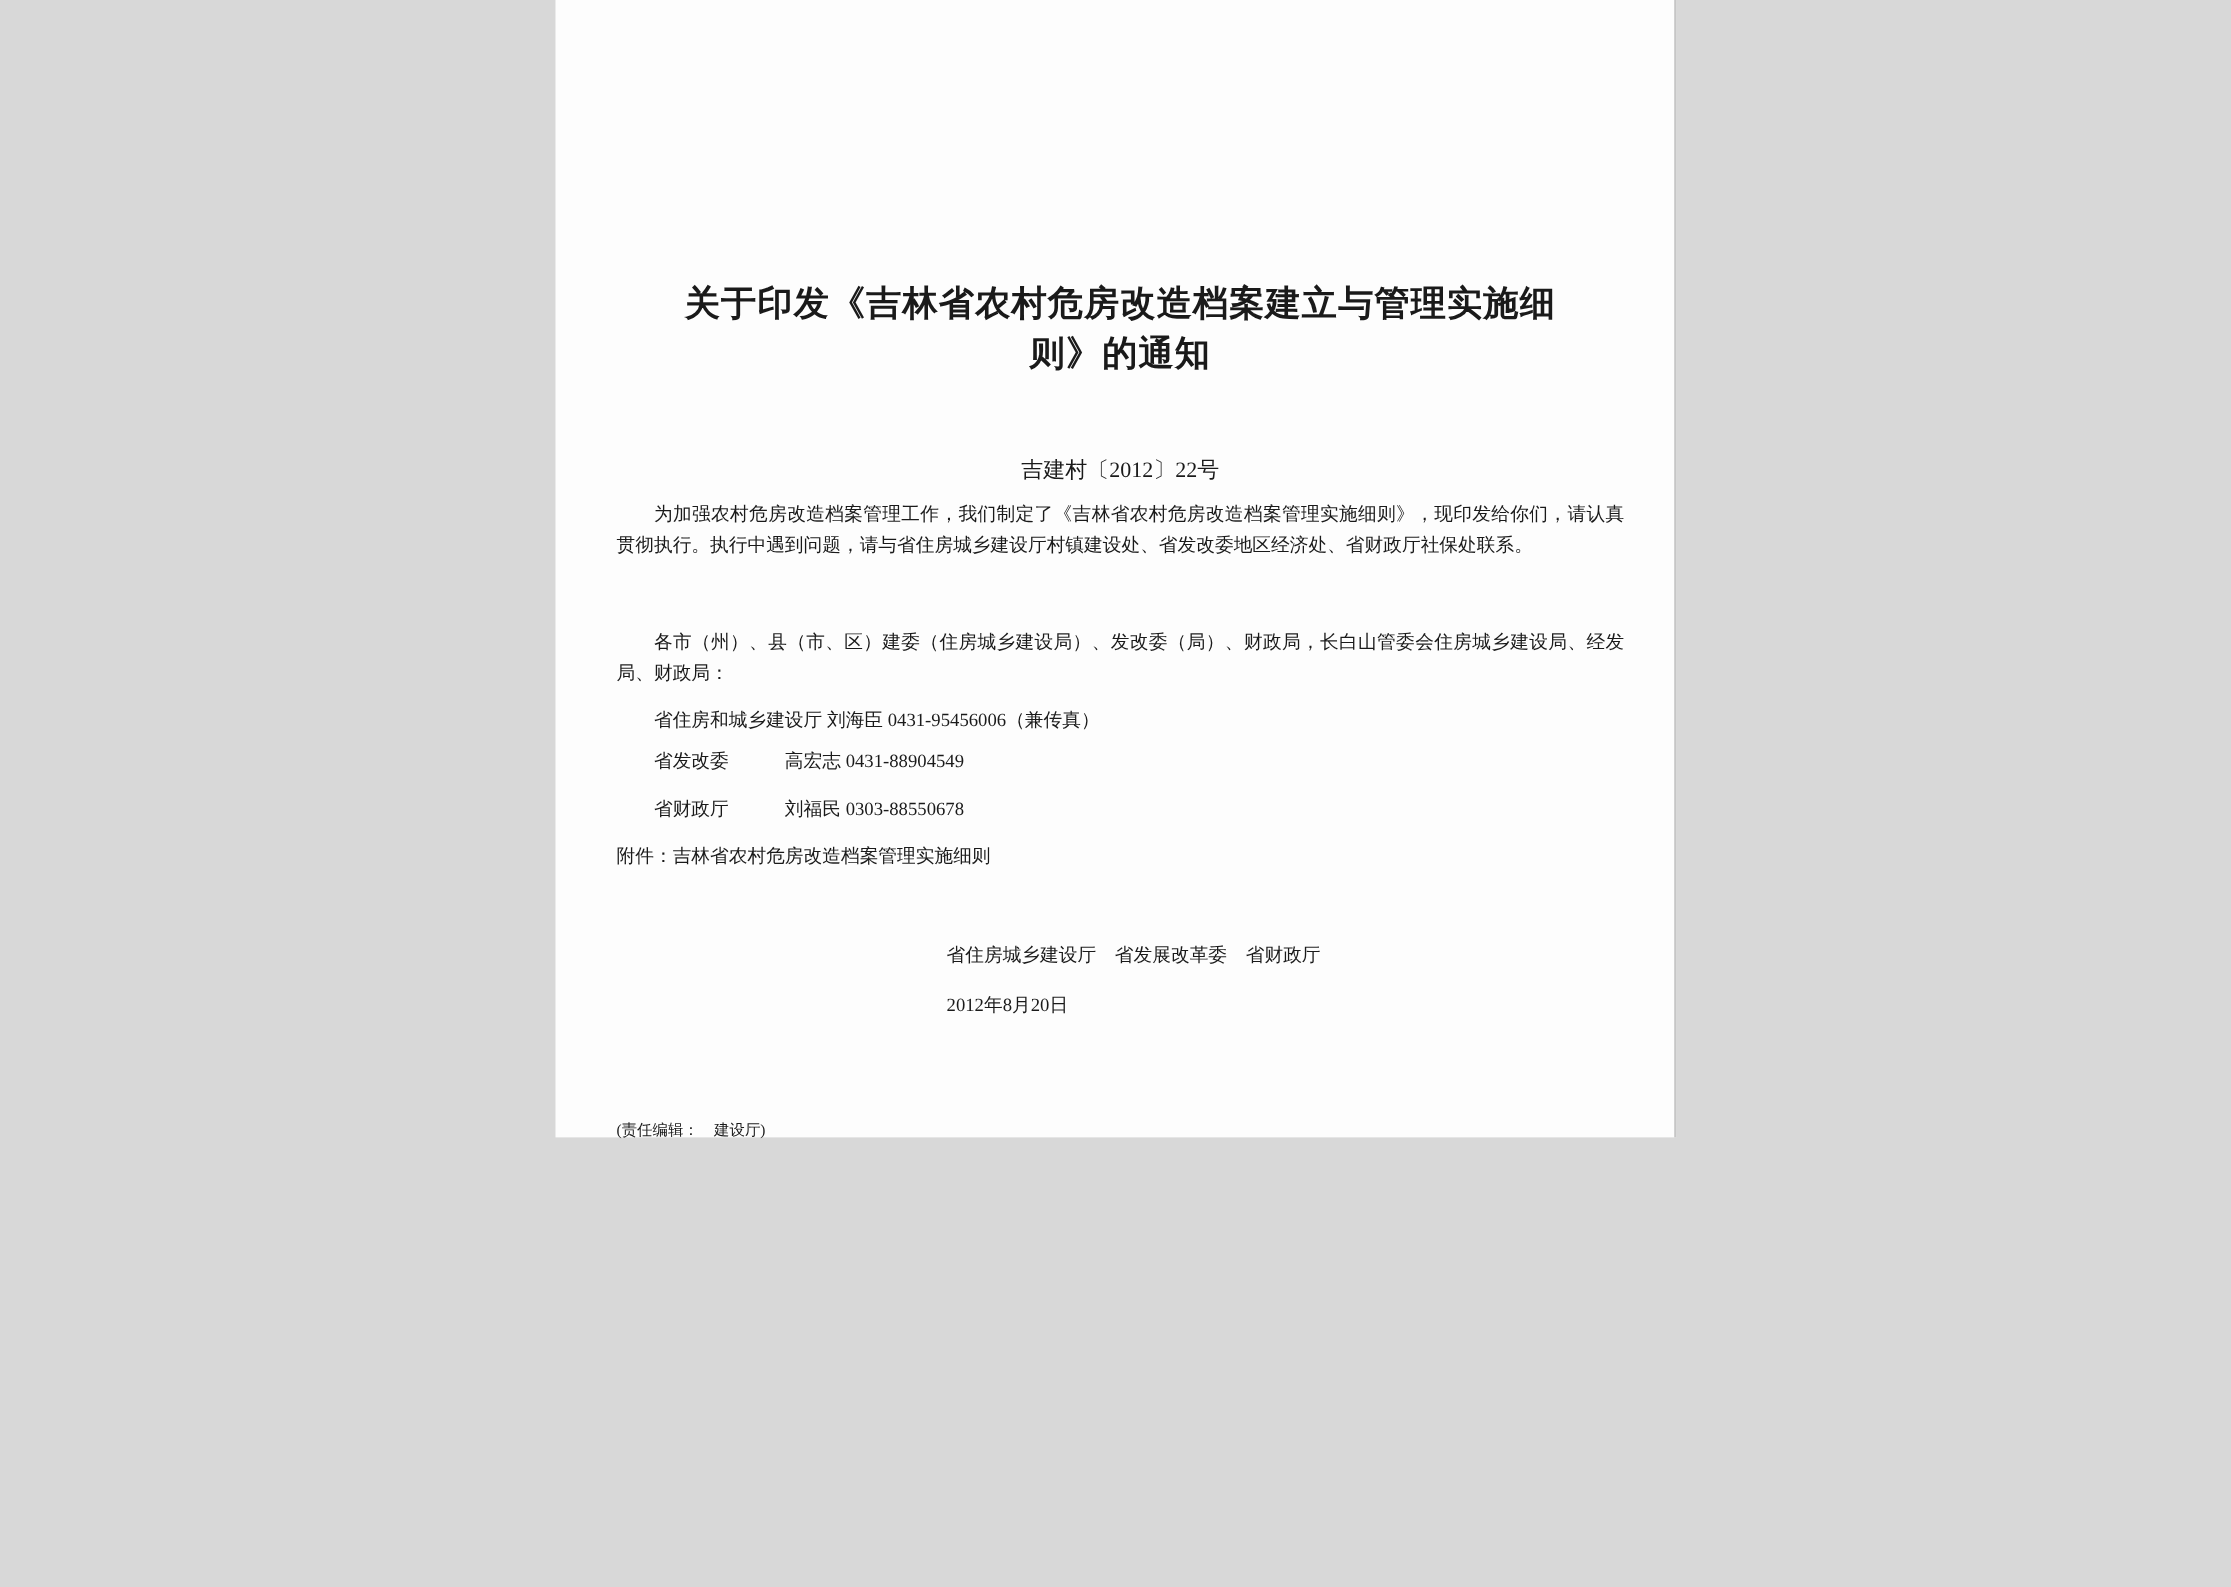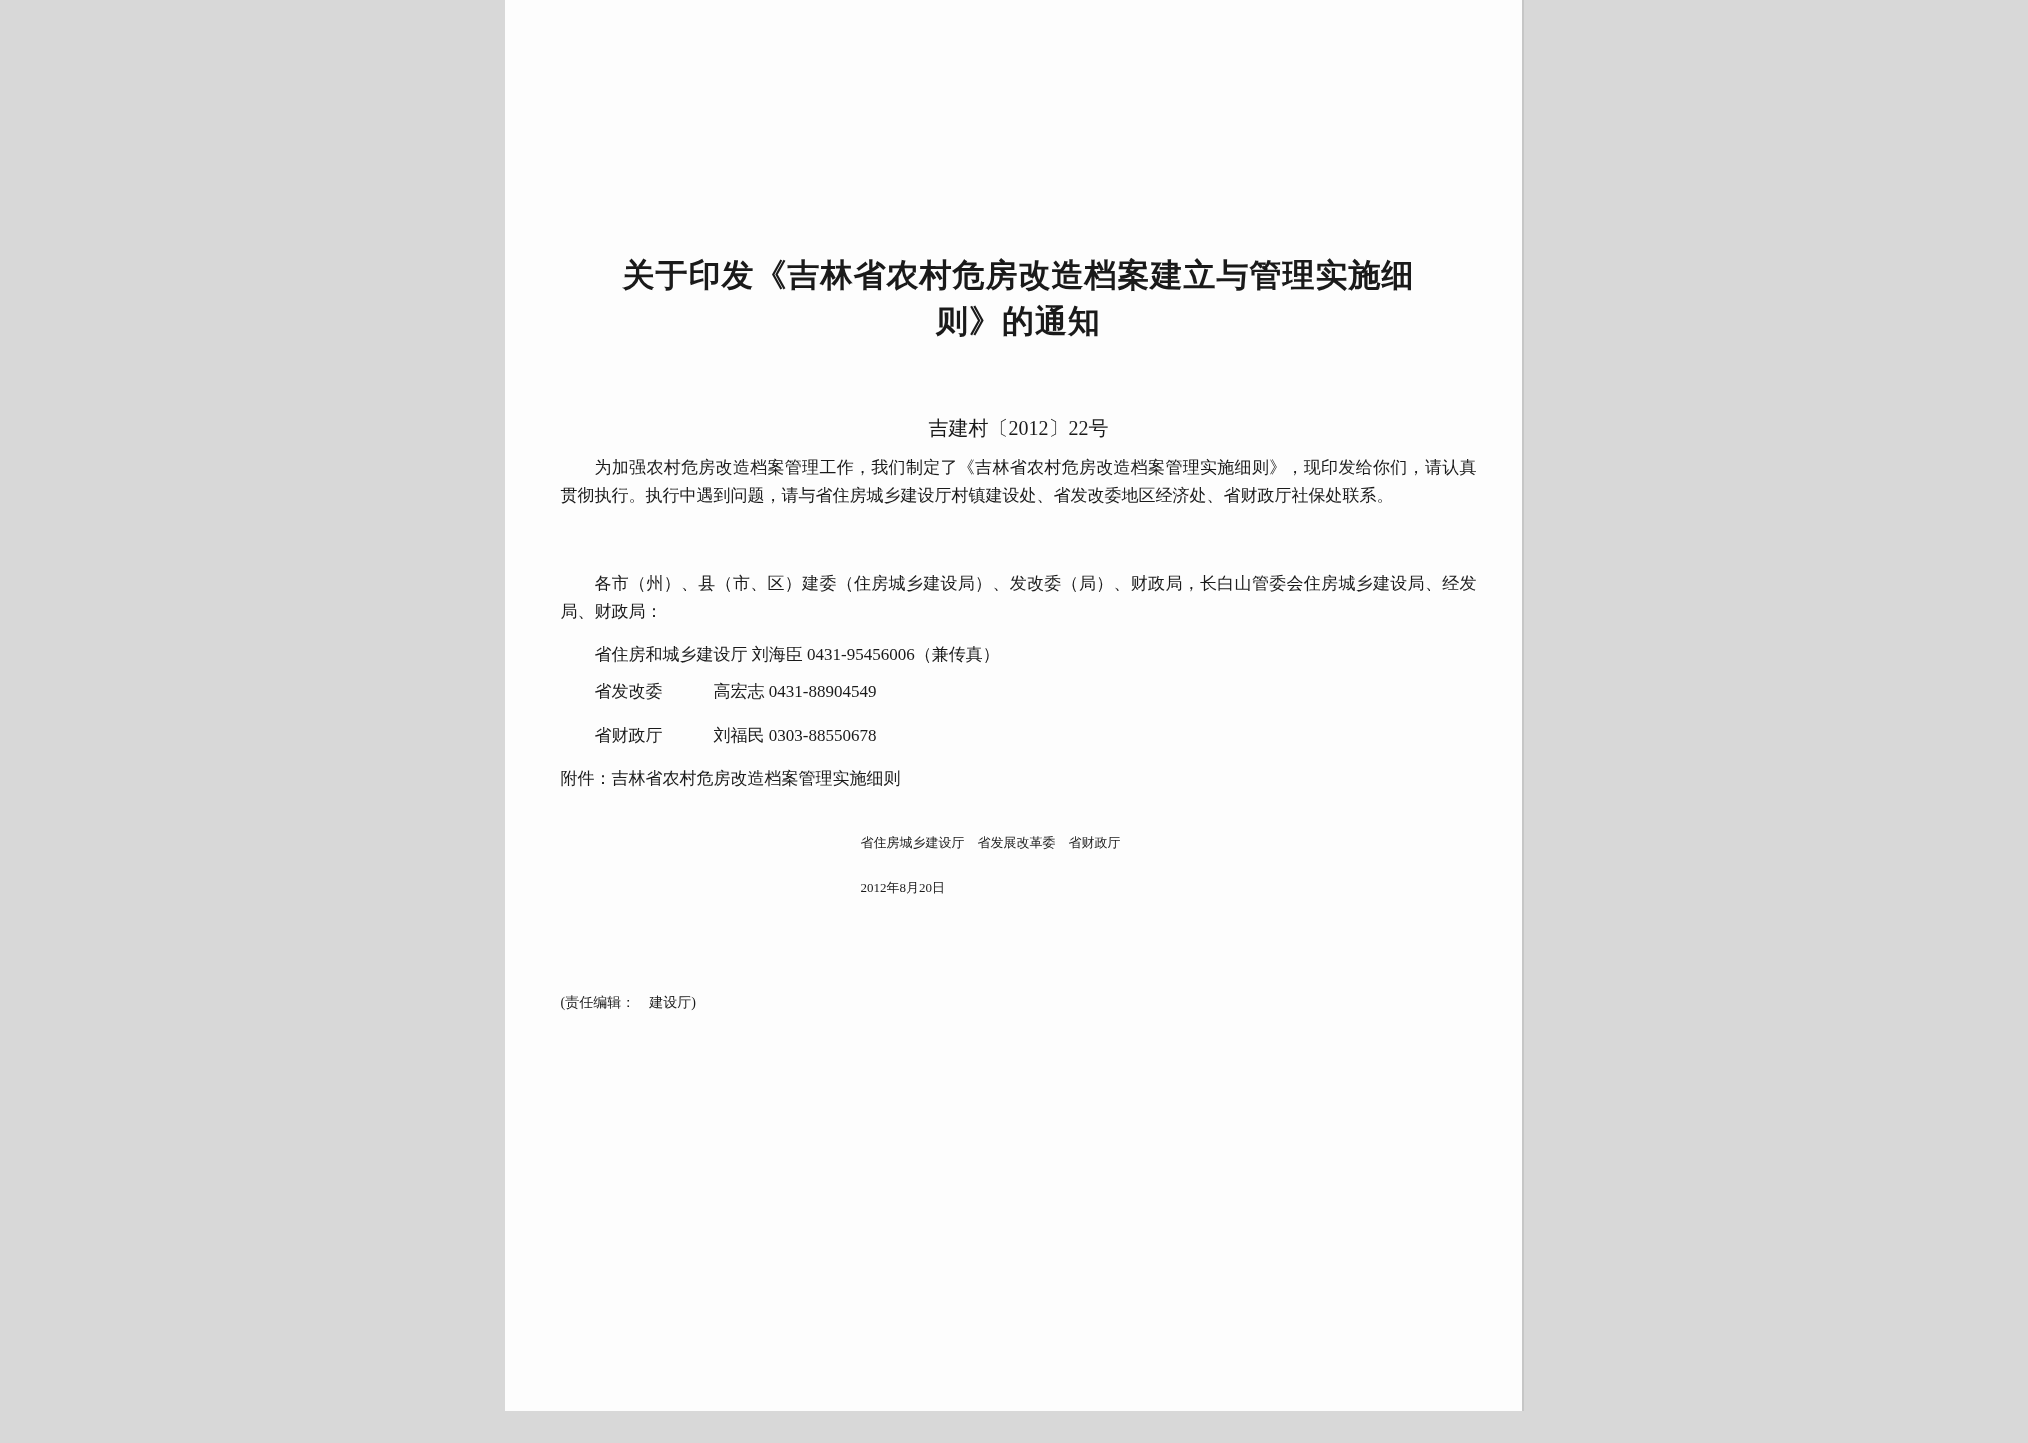--- a/index.html
+++ b/index.html
@@ -6,21 +6,21 @@
     margin: 0;
     padding: 0;
     background: #d8d8d8;
     width: 2028px;
     height: 1443px;
     overflow: hidden;
     font-family: "Liberation Serif", "DejaVu Serif", serif;
   }
   .paper {
     width: 1019px;
-    height: 1411px;
+    height: 1034px;
     margin: 0 auto;
     background: #fdfdfd;
     border-right: 2px solid #c6c6c6;
     box-sizing: border-box;
     color: #1a1a1a;
   }
   .content {
     padding: 252px 45px 0 56px;
     box-sizing: border-box;
   }
@@ -44,23 +44,23 @@
   }
   .indent { text-indent: 2em; }
   .recipients { margin-top: 60px; }
   .body-para { margin-top: 14px; }
   .contact-header { margin-top: 14px; }
   .contact-line-1 { margin-top: 15px; }
   .contact-line-2 { margin-top: 9px; }
   .contact-line-3 { margin-top: 16px; }
   .attachment { margin-top: 15px; }
   .signature-block {
-    margin-top: 36px;
+    margin-top: 62px;
     margin-left: 300px;
-    font-size: 13px;
+    font-size: 17px;
     line-height: 28px;
   }
   .signature-date { margin-top: 17px; }
   .editor-note {
     margin-top: 87px;
     font-size: 14px;
     line-height: 28px;
   }
 </style>
 </head>

